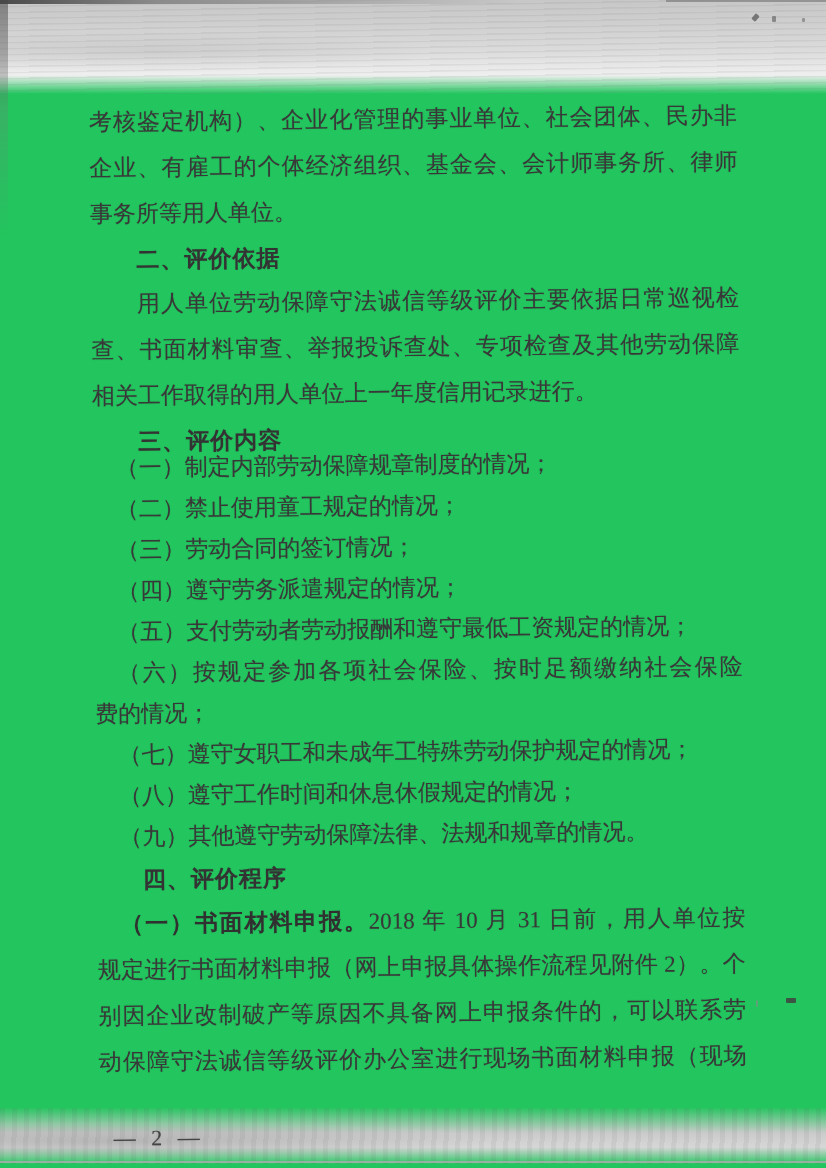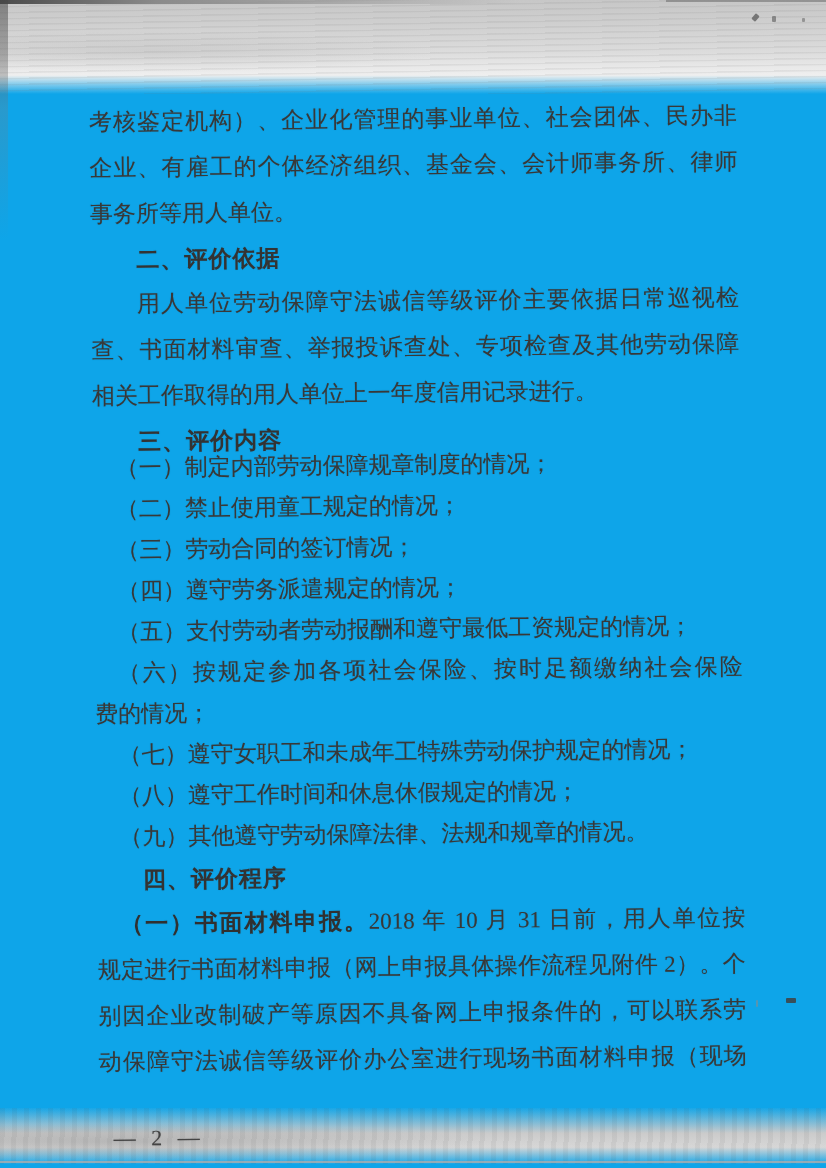--- a/index.html
+++ b/index.html
@@ -1,19 +1,19 @@
 <!DOCTYPE html>
 <html><head>
 <meta charset="utf-8">
 <style>
   html,body{margin:0;padding:0;background:#ffffff;}
   .page{
     position:relative;
     width:826px;height:1168px;
-    background:#0ea5e9;
+    background:#22c55e;
     overflow:hidden;
     font-family:"Liberation Serif","DejaVu Serif",serif;
     color:#383838;
   }
   
   .band-top{
     position:absolute;top:0;left:0;width:826px;height:94px;
     background:
       radial-gradient(ellipse 420px 30px at 18% 55%, rgba(140,140,140,0.18), transparent 70%),
       repeating-linear-gradient(179deg, rgba(110,110,110,0.10) 0px, rgba(110,110,110,0.10) 1px, transparent 2px, transparent 6px),

